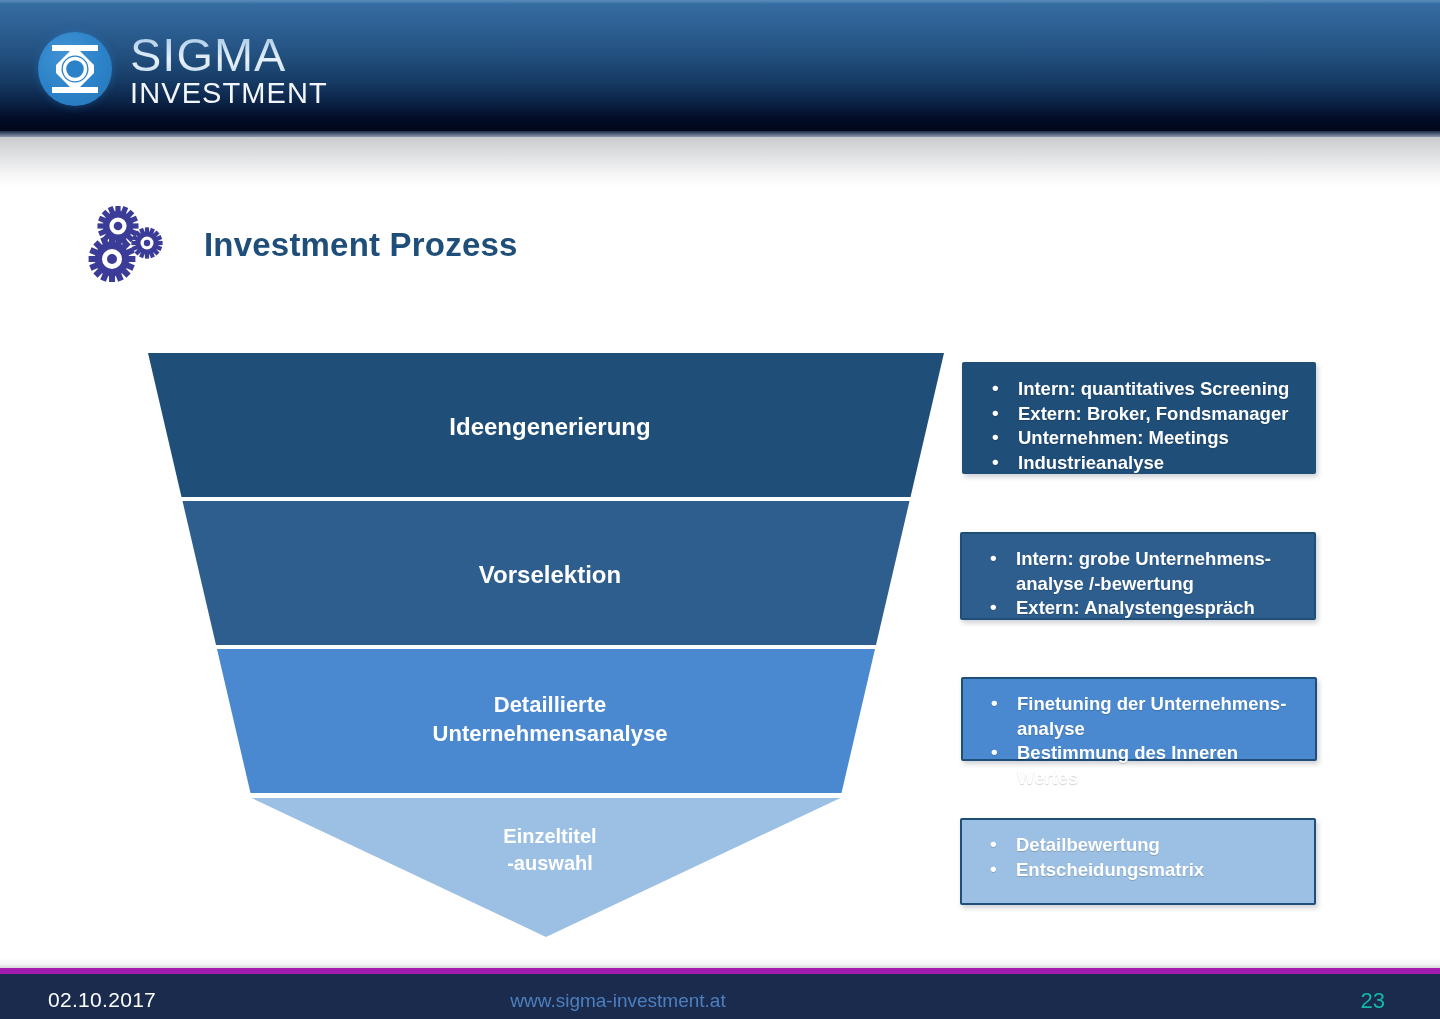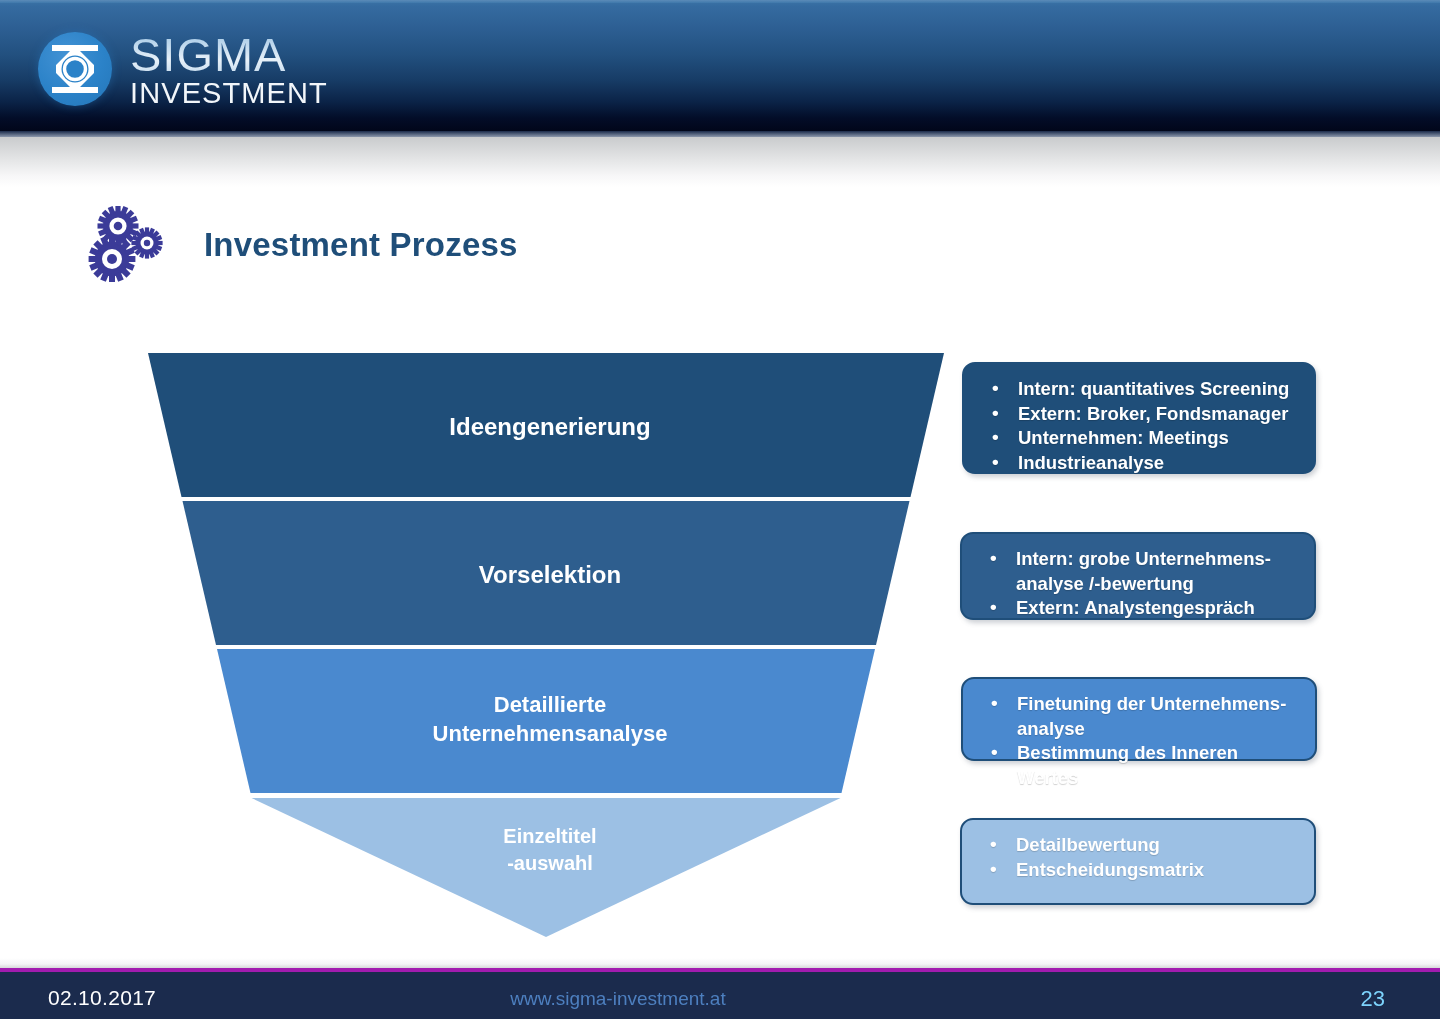--- a/index.html
+++ b/index.html
@@ -71,21 +71,21 @@
   }
   #label-0 { top:68px;  font-size:24px; }
   #label-1 { top:216px; font-size:24px; }
   #label-2 { top:345px; font-size:22px; line-height:29px; }
   #label-3 { top:478px; font-size:20px; line-height:27px; }
 
   
   .callout {
     position:absolute;
     border:2px solid #1F4E79;
-    border-radius:13px;
+    border-radius:2px;
     box-shadow:2px 3px 5px rgba(90,100,115,0.30);
     padding:13px 16px 0 26px;
   }
   .callout ul { list-style:none; }
   .callout li {
     position:relative;
     color:#ffffff; font-weight:bold;
     font-size:18.5px; line-height:24.6px;
     padding-left:28px;
     text-shadow:0 1px 1px rgba(0,0,0,0.18);
@@ -103,33 +103,33 @@
   #callout-3 { left:960px; top:818px;  width:356px; height:87px;  background:#9CC0E4; }
 
   
   #footer-top-fade {
     position:absolute; left:0; top:958px; width:1440px; height:10px;
     background:linear-gradient(to bottom,#ffffff 0%, #f4f5f6 60%, #d6d8da 100%);
   }
   #footer-bar {
     position:absolute; left:0; top:968px; width:1440px; height:51px;
     background:#1b2b4d;
-    border-top:4px solid #a21caf;
+    border-top:6px solid #a21caf;
   }
   #footer-date {
     position:absolute; left:48px; top:14px;
     color:#ffffff; font-size:21px; letter-spacing:0.3px;
   }
   #footer-url {
     position:absolute; left:0; top:16px; width:1236px; text-align:center;
     color:#4d7fbf; font-size:19px;
   }
   #footer-page {
     position:absolute; right:55px; top:14px;
-    color:#7dd3fc; font-size:22px;
+    color:#14b8a6; font-size:22px;
   }
 </style>
 </head>
 <body>
 
 <div id="slide">
 
   <div id="header-bar">
     <div id="header-topline"></div>
 

